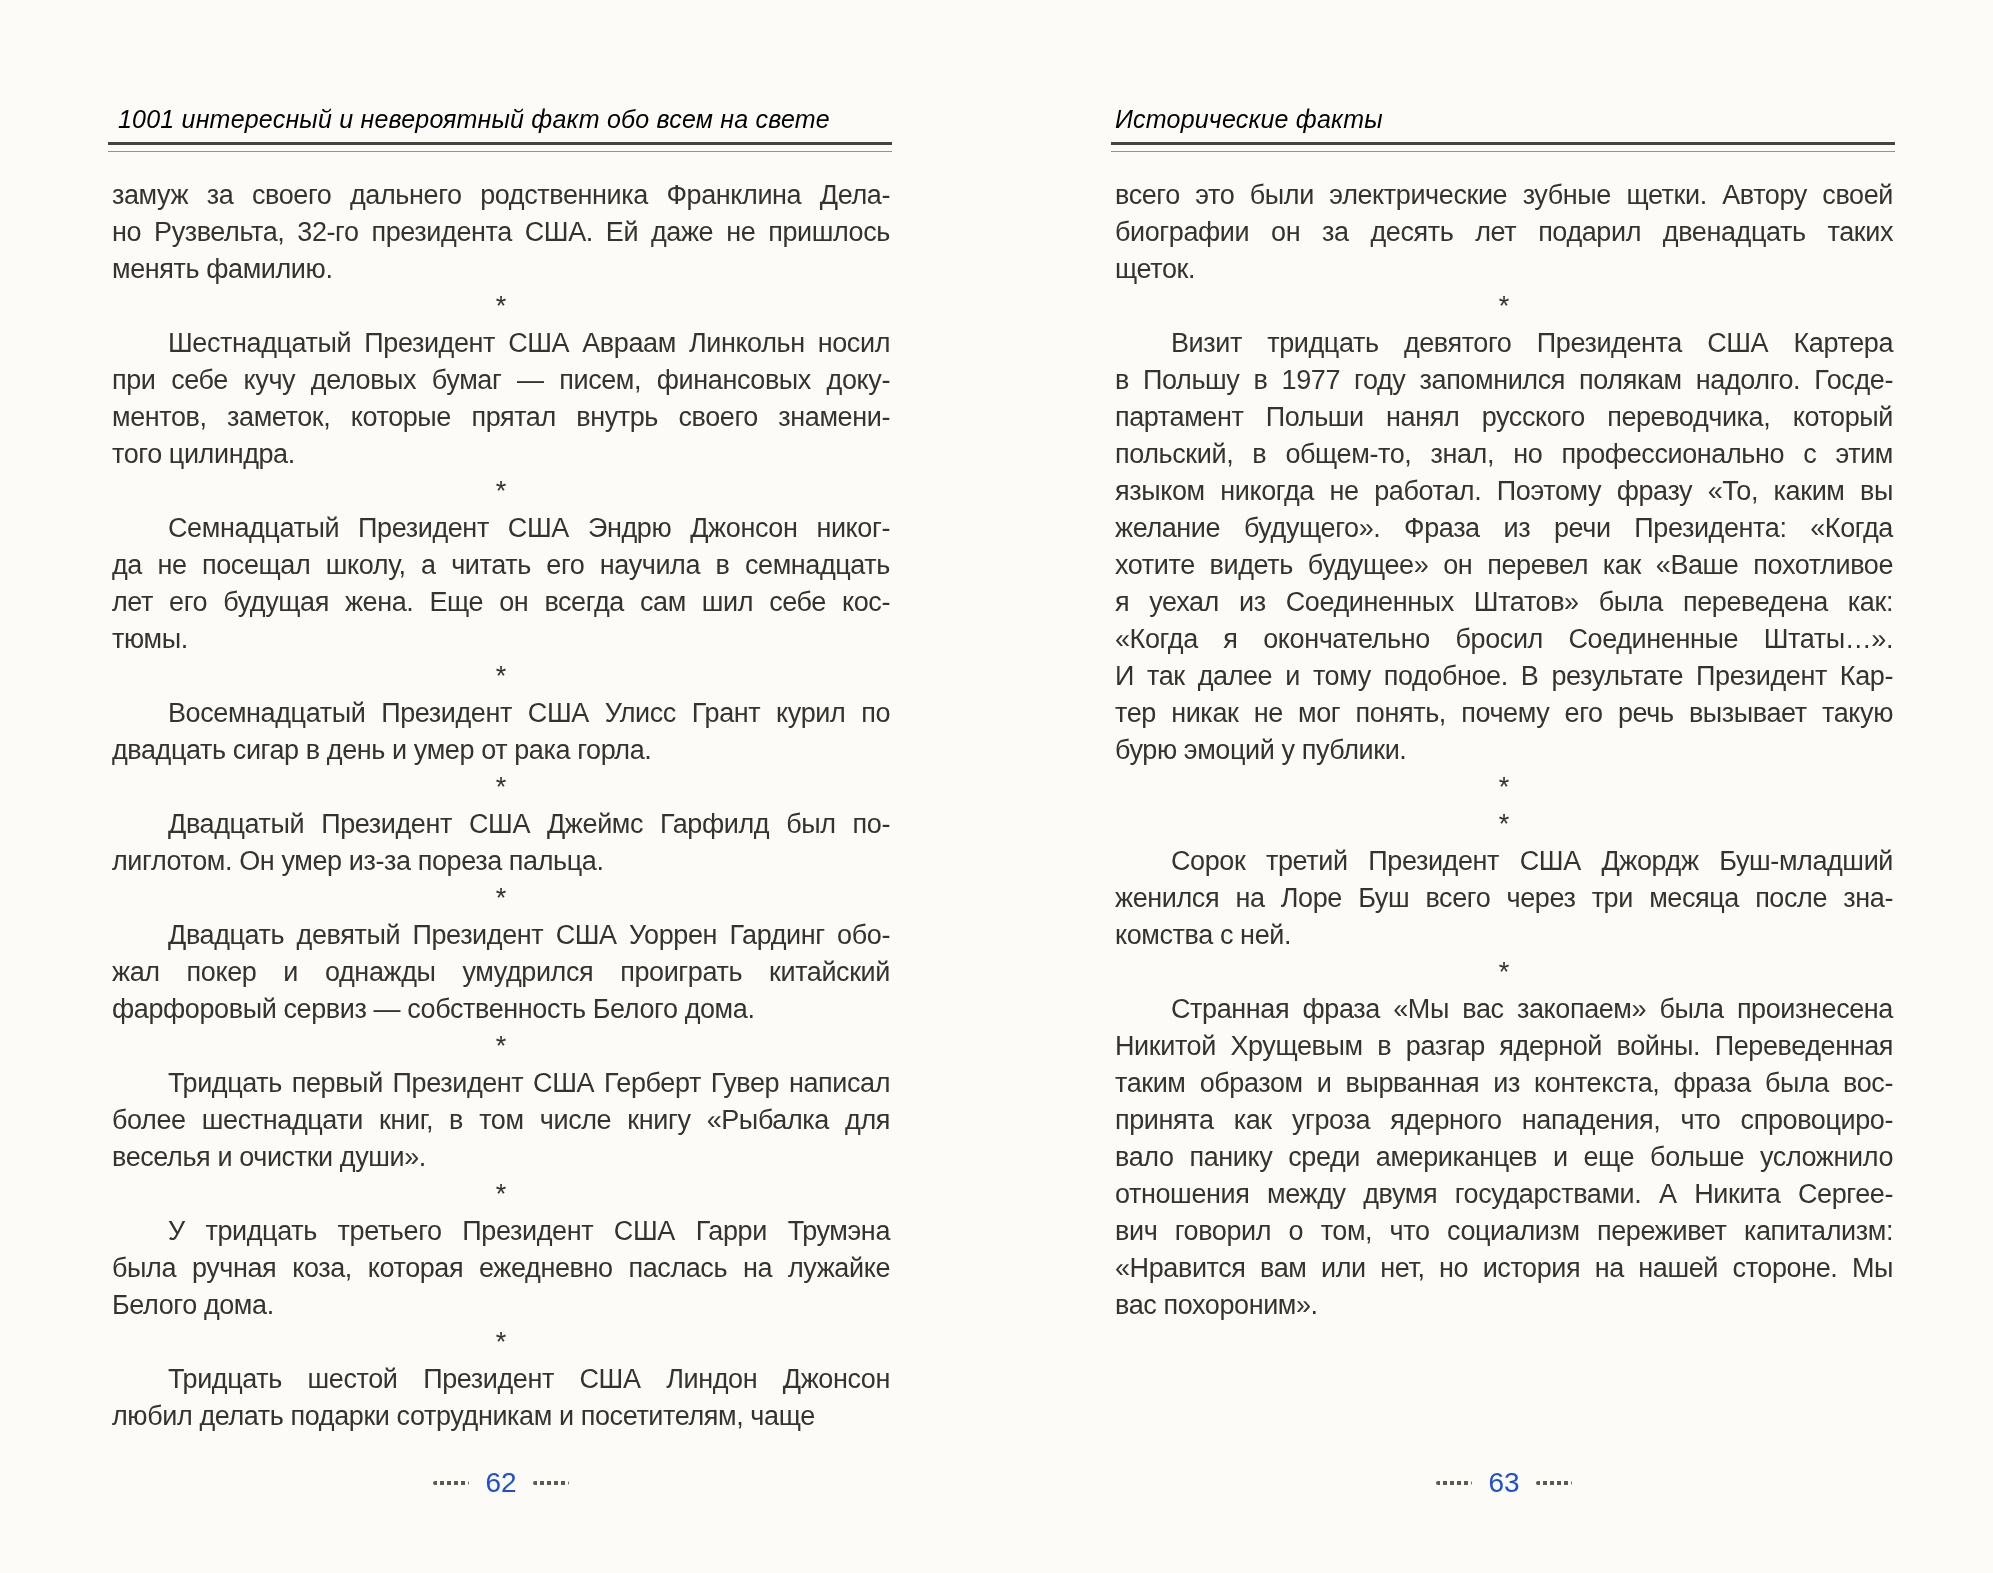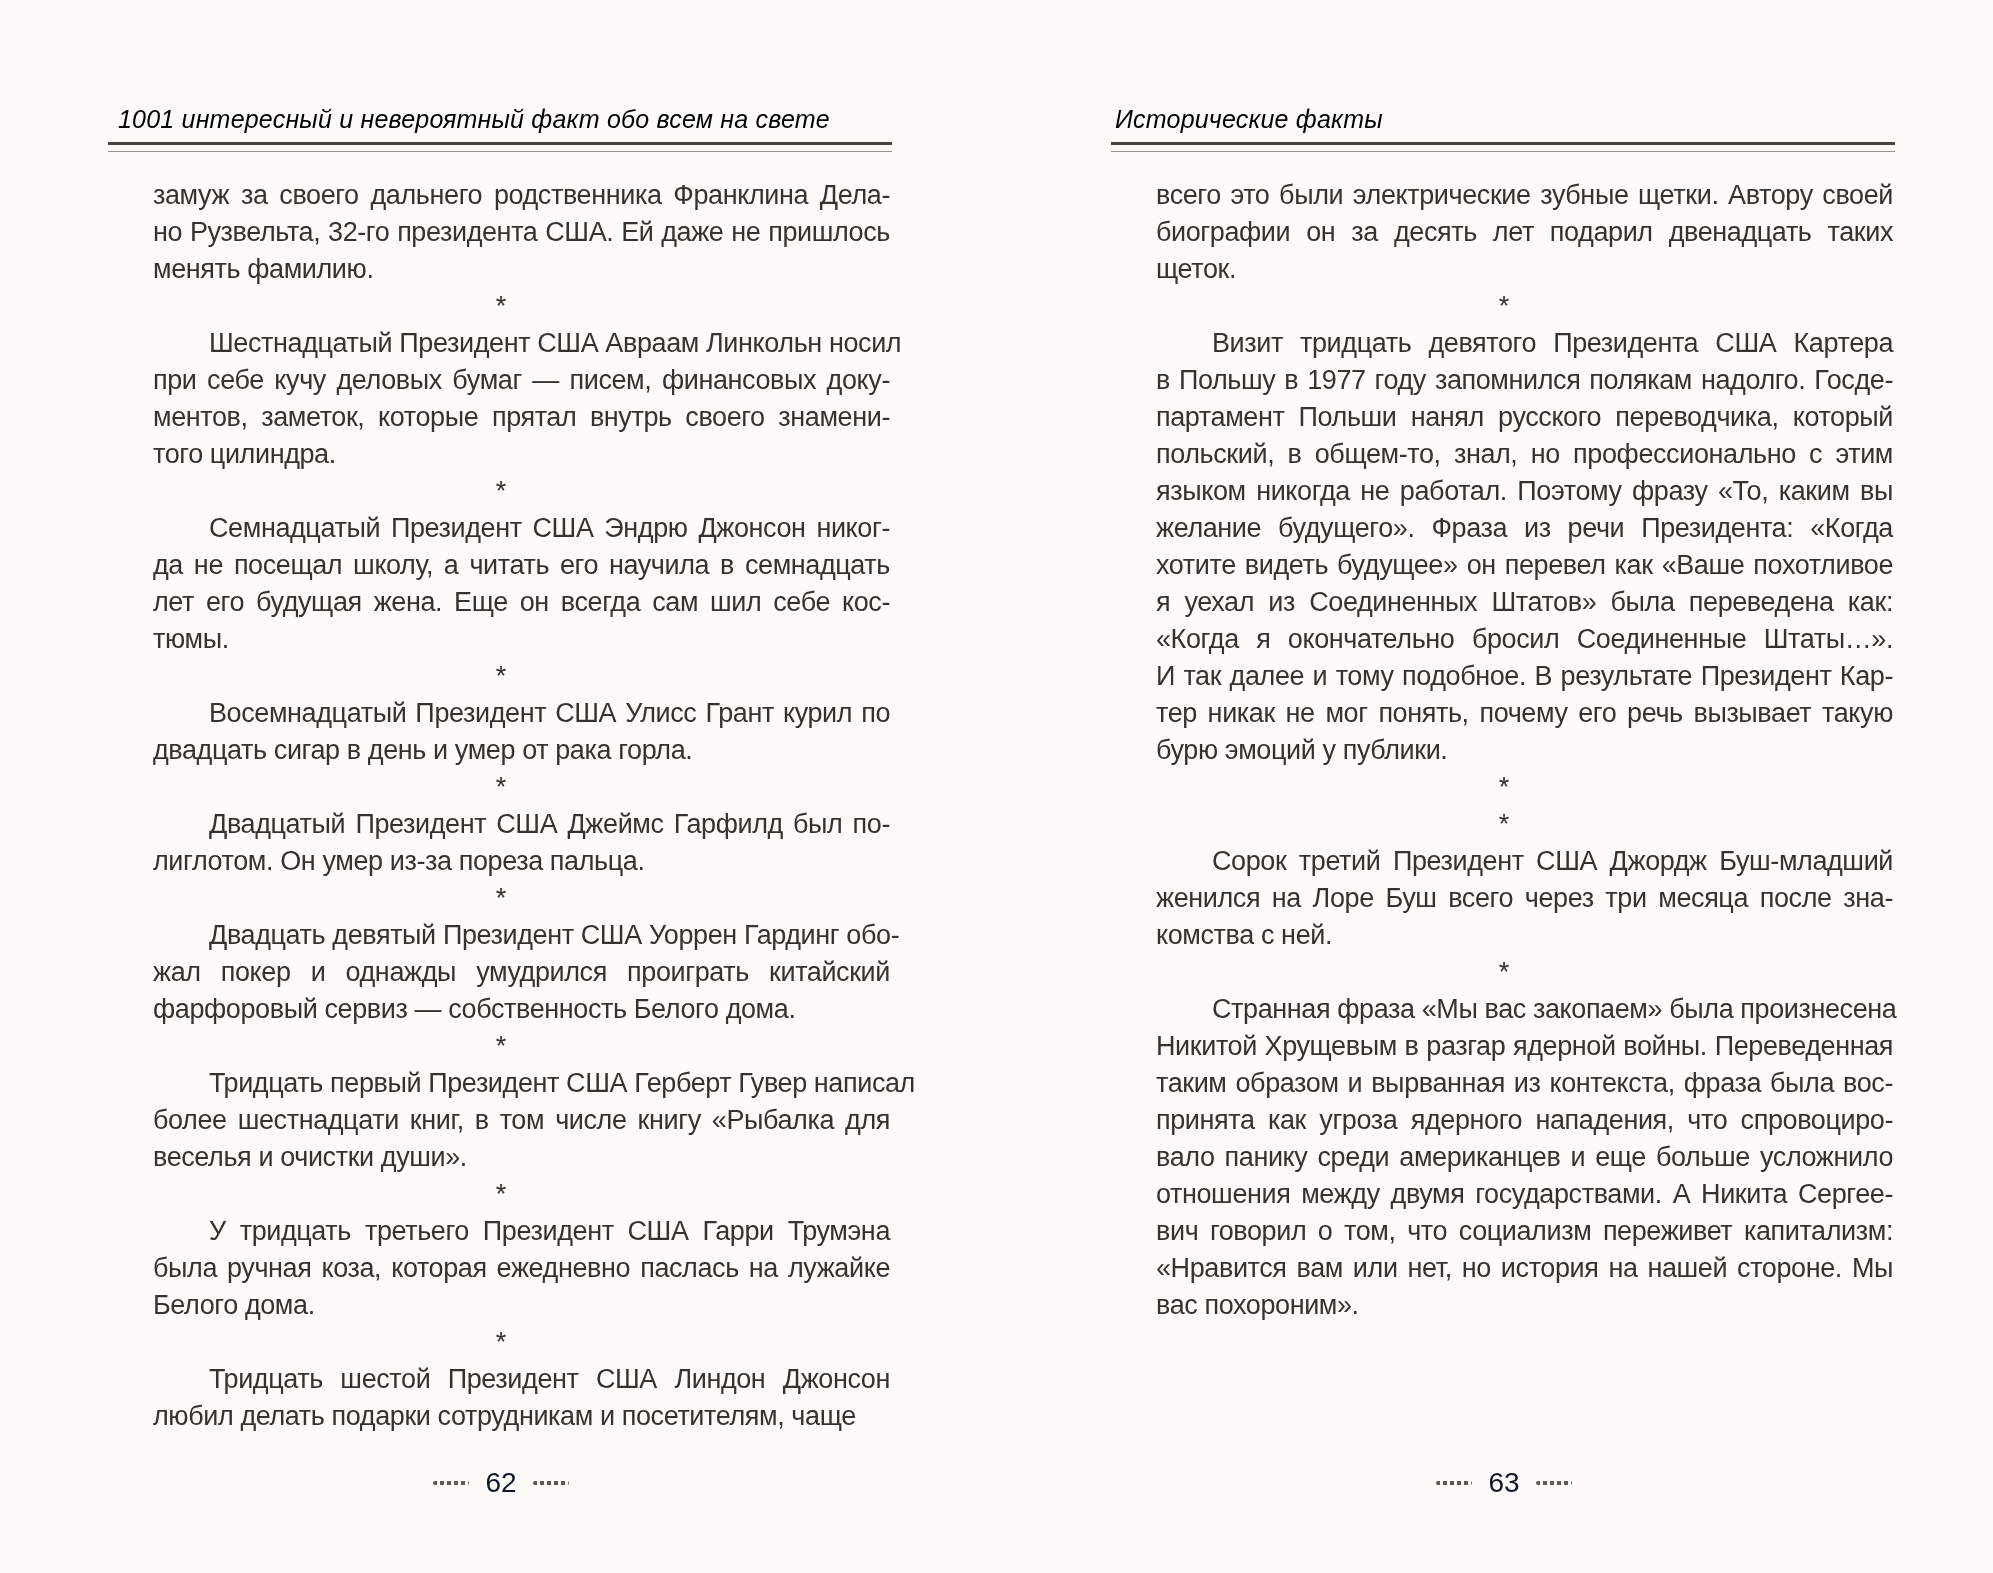--- a/index.html
+++ b/index.html
@@ -57,41 +57,40 @@
   }
   .line {
     height: 37px;
     line-height: 37px;
     font-size: 27px;
     letter-spacing: -0.4px;
     white-space: nowrap;
     text-align: justify;
     text-align-last: justify;
     color: #35332d;
-    margin-left: 41px;
   }
   .line.last  { text-align-last: left; }
   .line.first { padding-left: 56px; }
   .sep {
     height: 37px;
     line-height: 37px;
     font-size: 27px;
     text-align: center;
     color: #35332d;
   }
 
   .page-number {
     position: absolute;
     top: 1462px;
     left: 0;
     right: 0;
     text-align: center;
     font-size: 28px;
     line-height: 37px;
-    color: #0f172a;
+    color: #1d4ed8;
   }
   .page-number .num { display: inline-block; vertical-align: middle; }
   .squig {
     display: inline-block;
     vertical-align: middle;
     width: 36px;
     height: 4px;
     margin: 0 16px;
     background: repeating-linear-gradient(90deg, #5d5a52 0 4px, transparent 4px 7px);
     border-radius: 2px;

